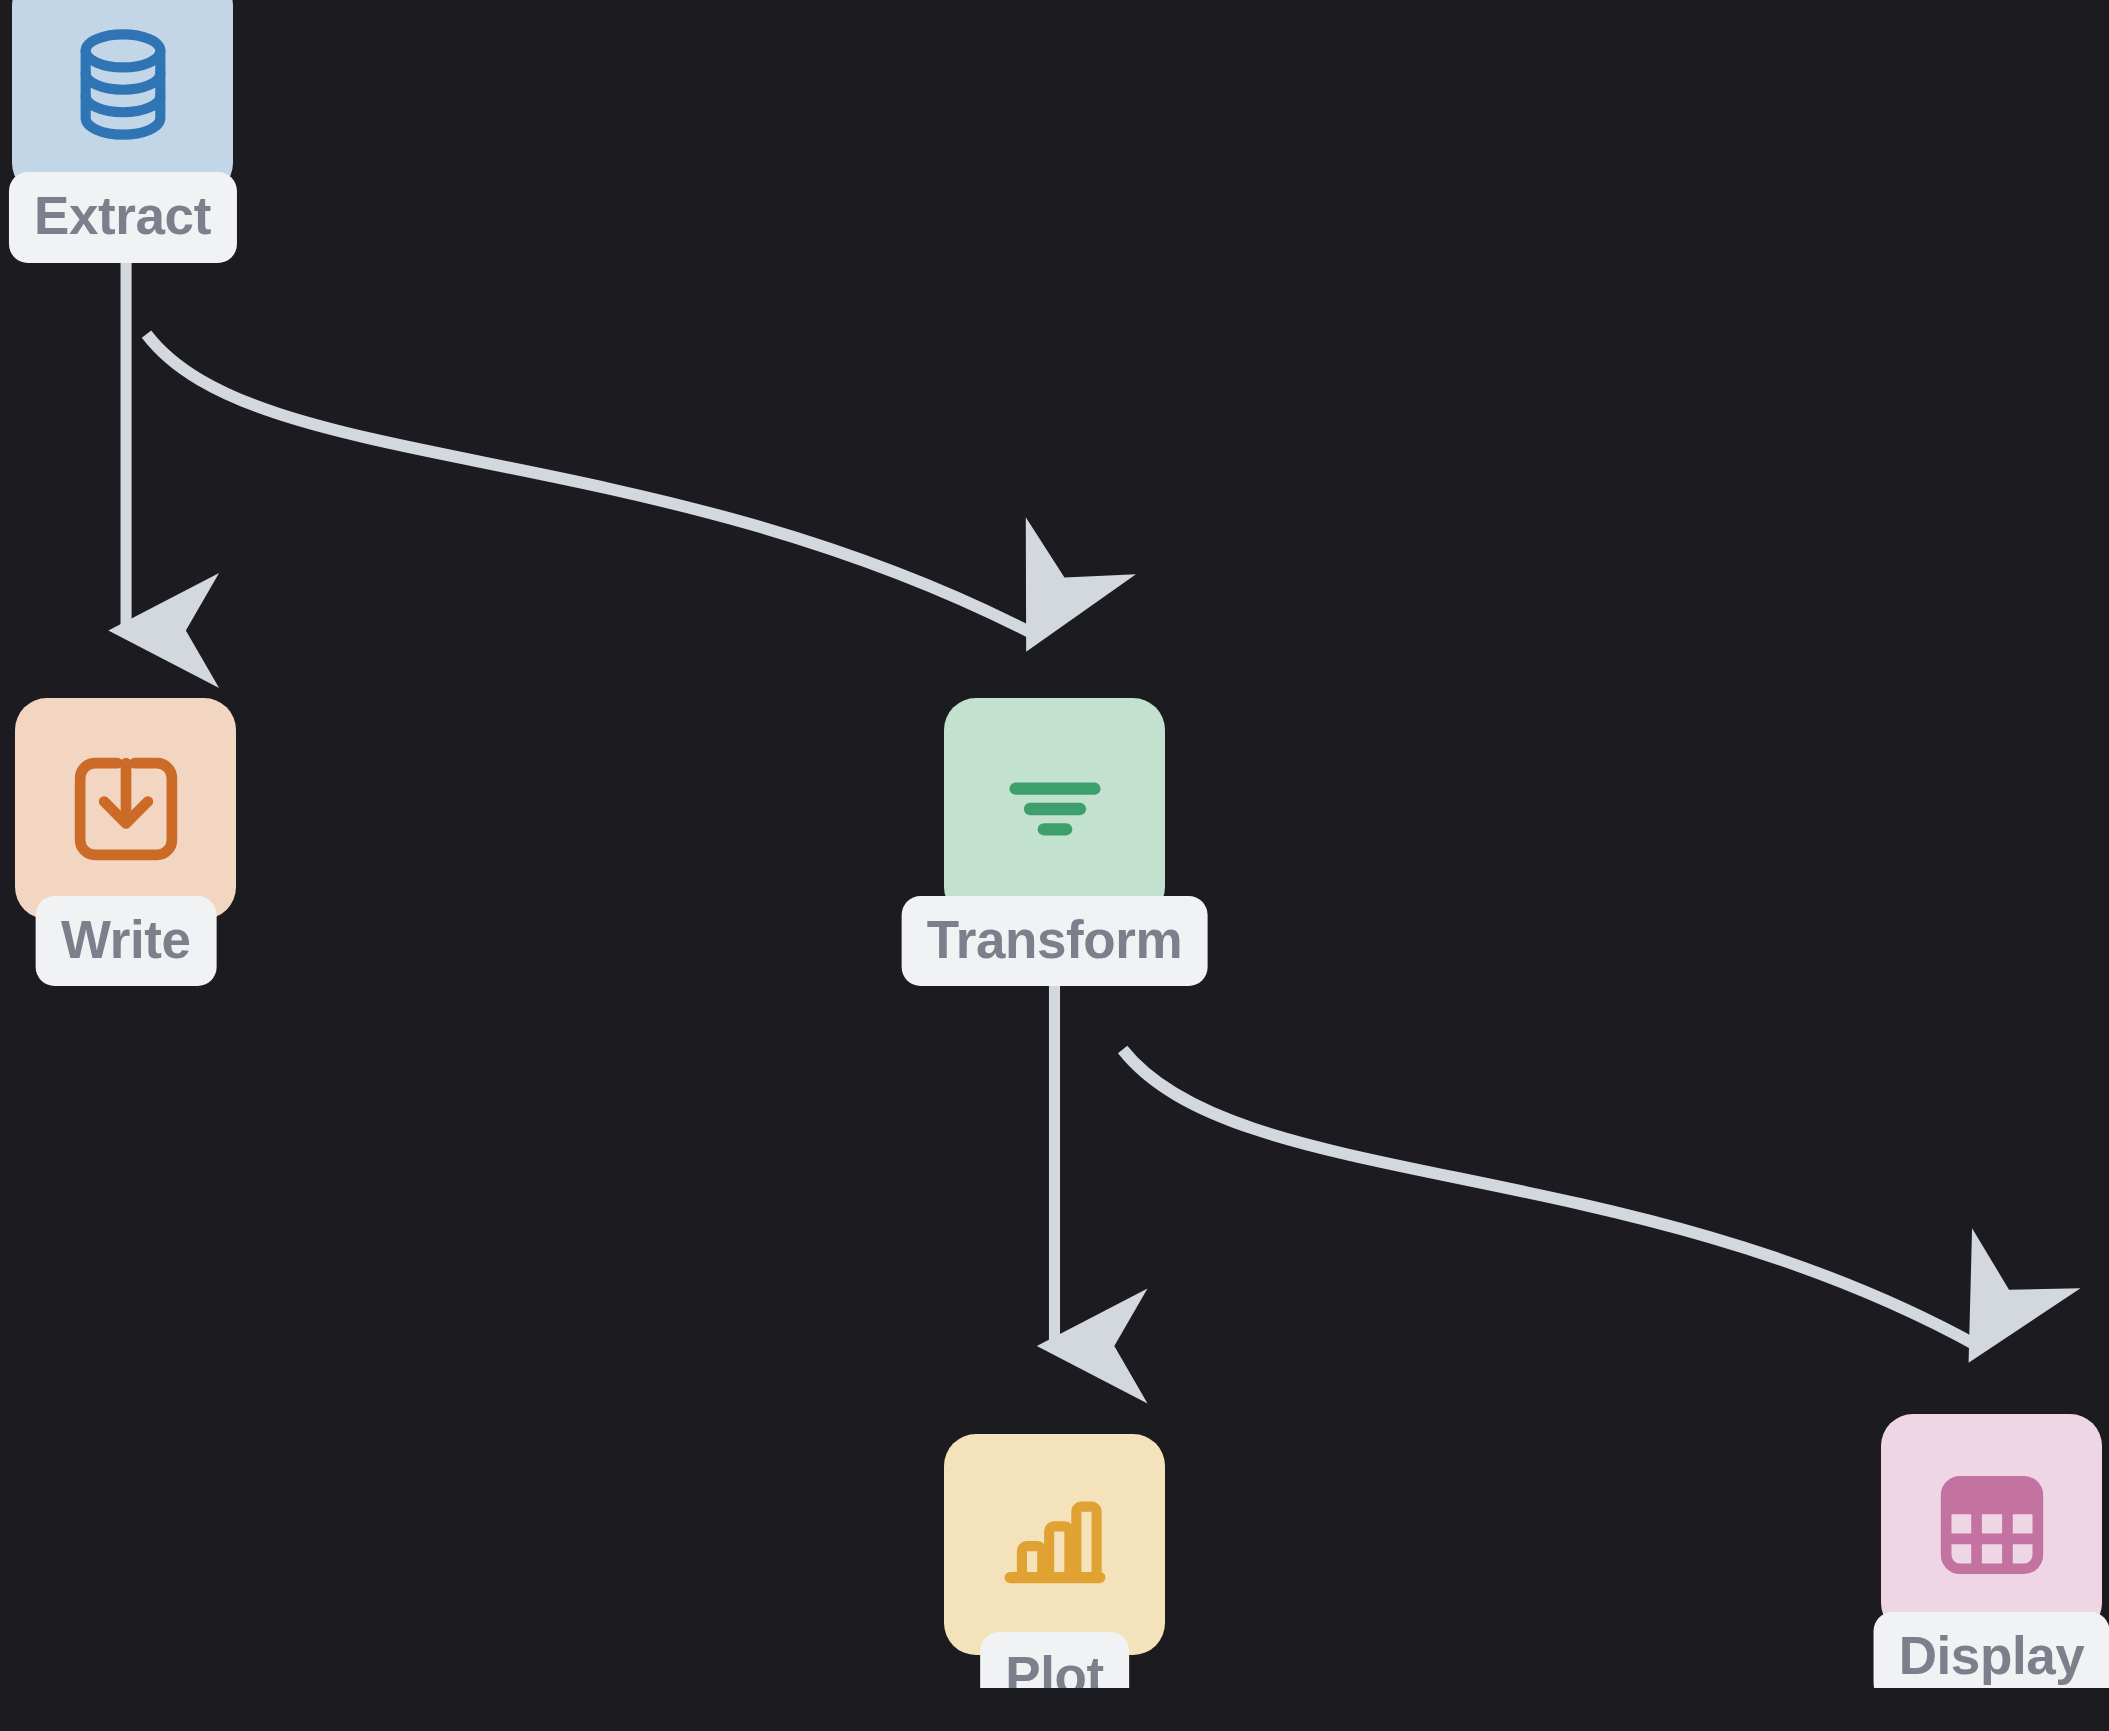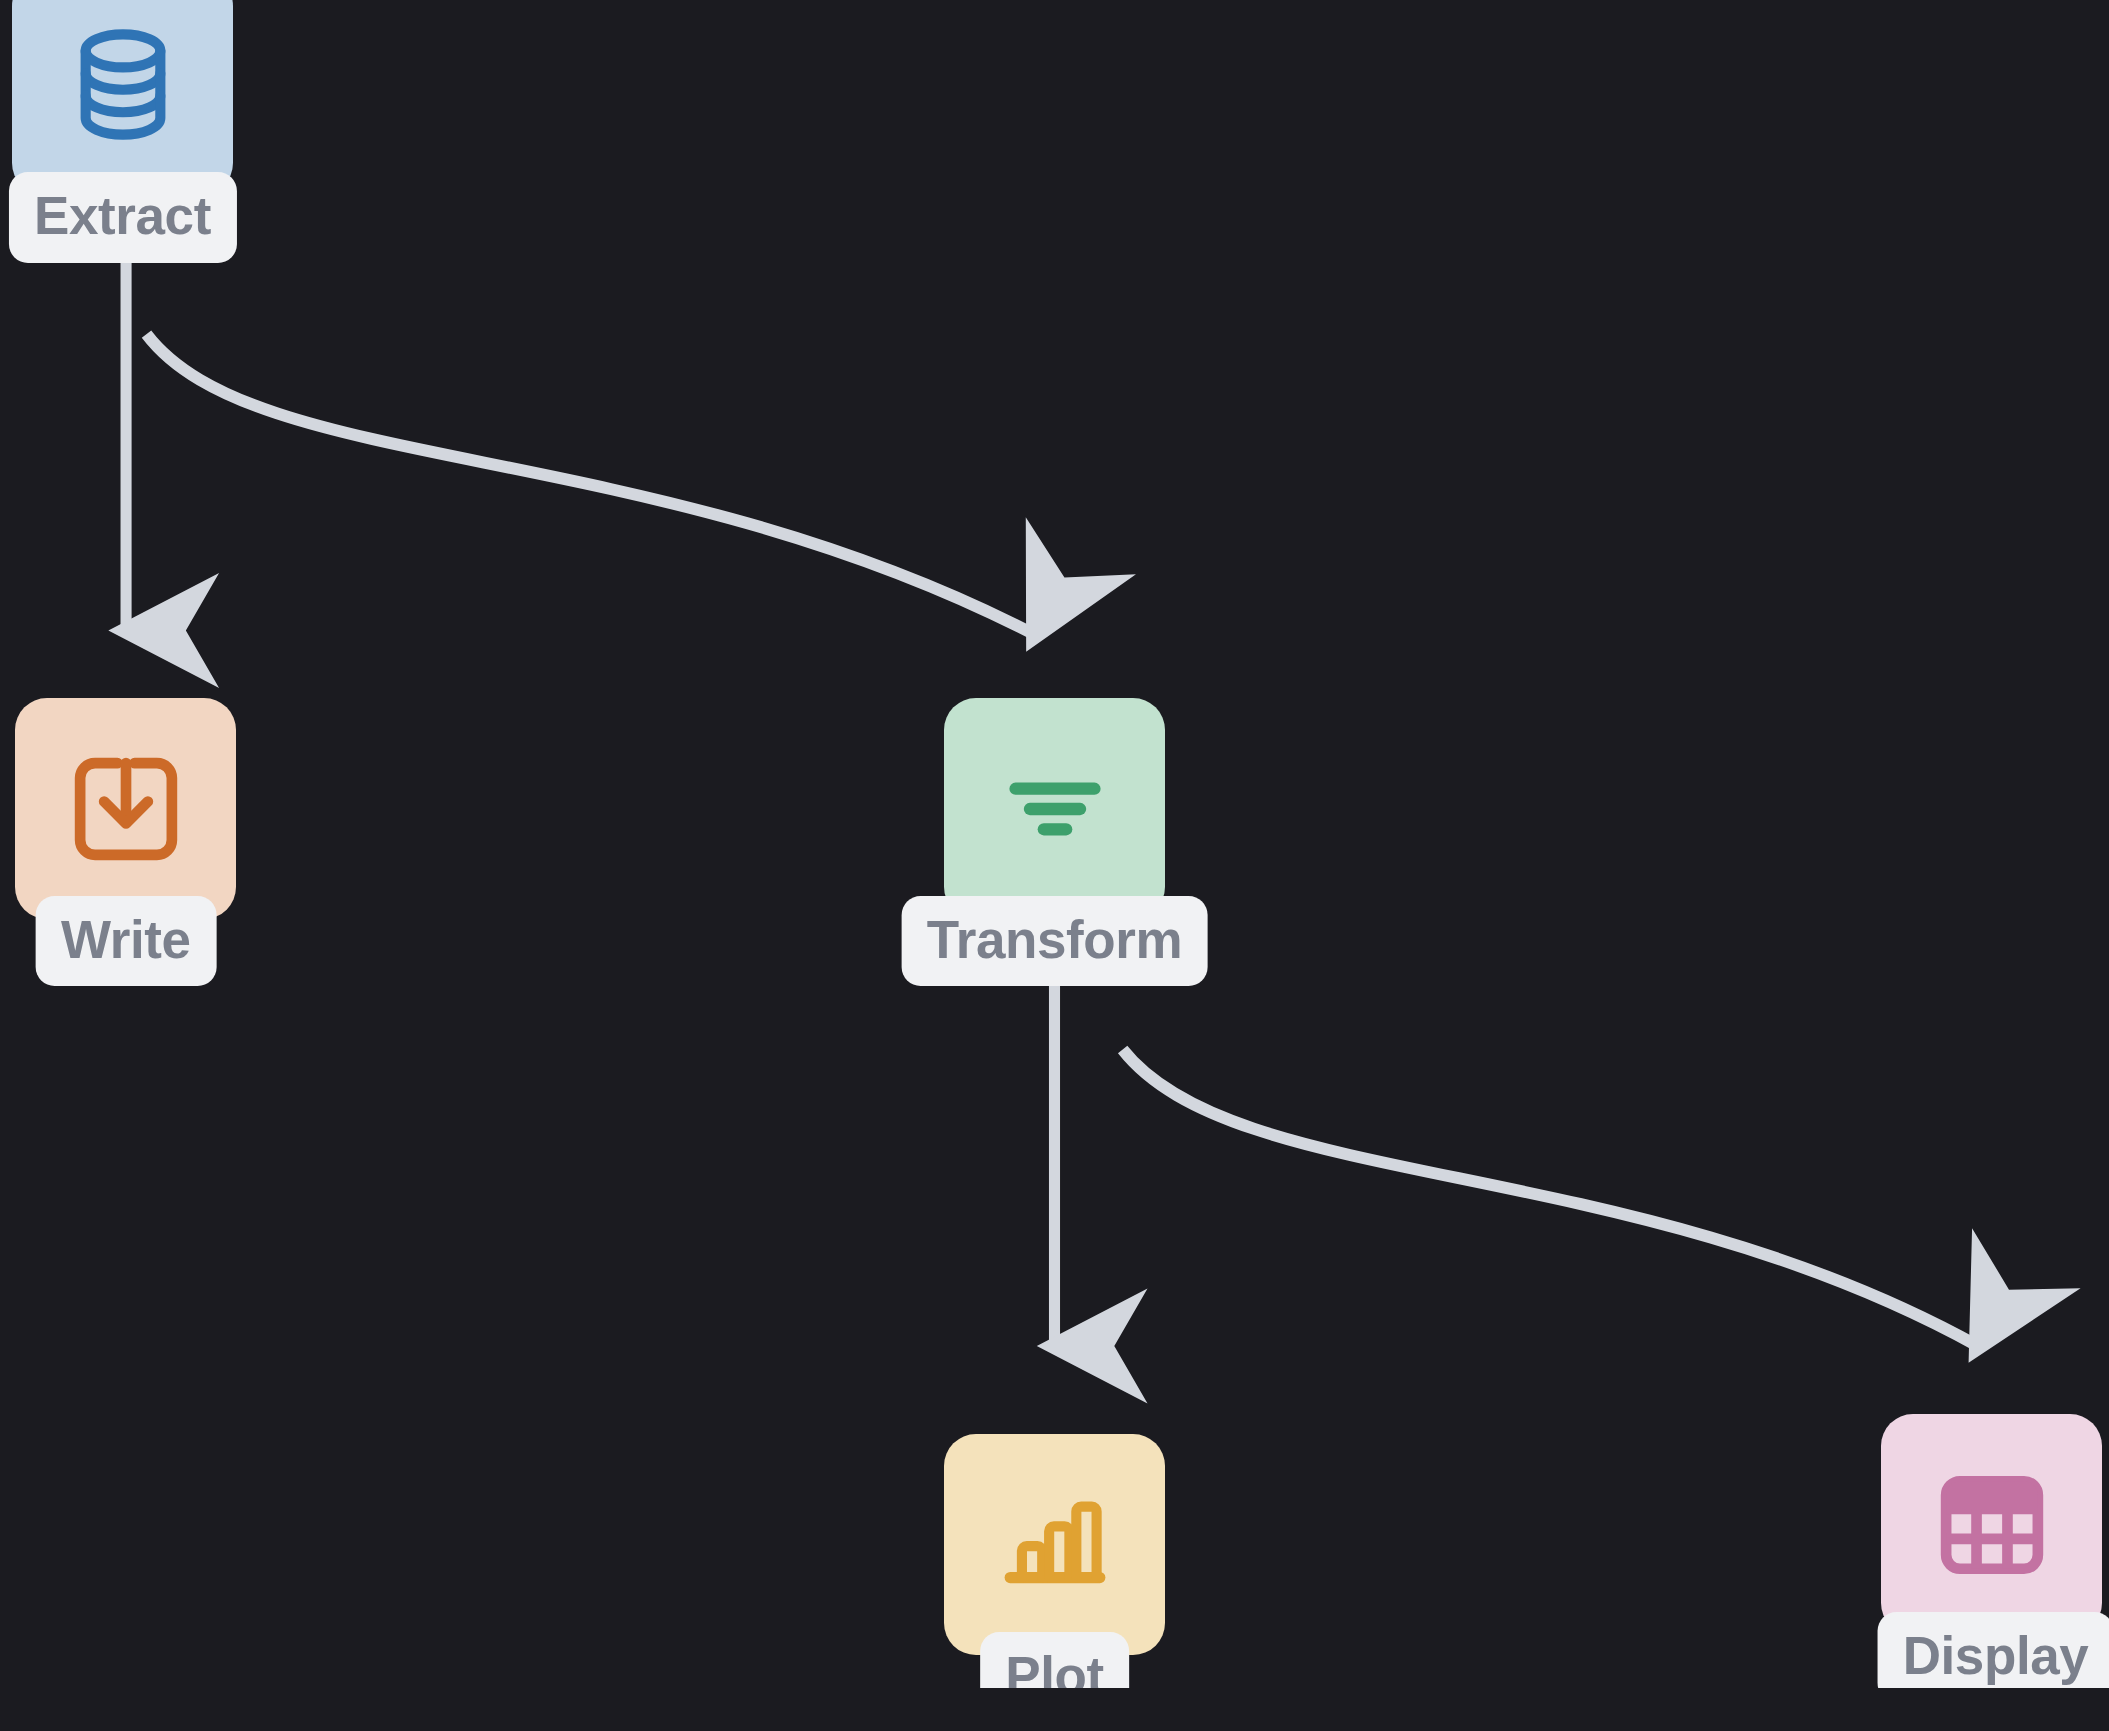--- a/index.html
+++ b/index.html
@@ -53,21 +53,21 @@
     padding: 17px 25.6px 20.4px 25.6px;
     border-radius: 19px;
     white-space: nowrap;
     letter-spacing: -0.4px;
   }
   
   #node-extract   { left: 12px;   top: -25.6px; }
   #node-write     { left: 15.3px;   top: 698px; }
   #node-transform { left: 944px; top: 698px; }
   #node-plot      { left: 944px; top: 1414px; margin-top: 20px; }
-  #node-display   { left: 1881px; top: 1414px; padding-left: 8px; }
+  #node-display   { left: 1881px; top: 1414px; }
 </style>
 </head>
 <body>
 
 <div id="canvas">
 
   <svg id="edge-layer" viewBox="0 0 2476 2033" width="2109" height="1732" xmlns="http://www.w3.org/2000/svg">
     <defs>
       <marker id="arrowhead" markerWidth="12" markerHeight="12" refX="5.6" refY="9.6" orient="auto" markerUnits="strokeWidth">
         <path d="M 0.4 1.2 L 5.6 11.2 L 10.8 1.2 L 5.6 4.2 Z" fill="#d3d7de"></path>

